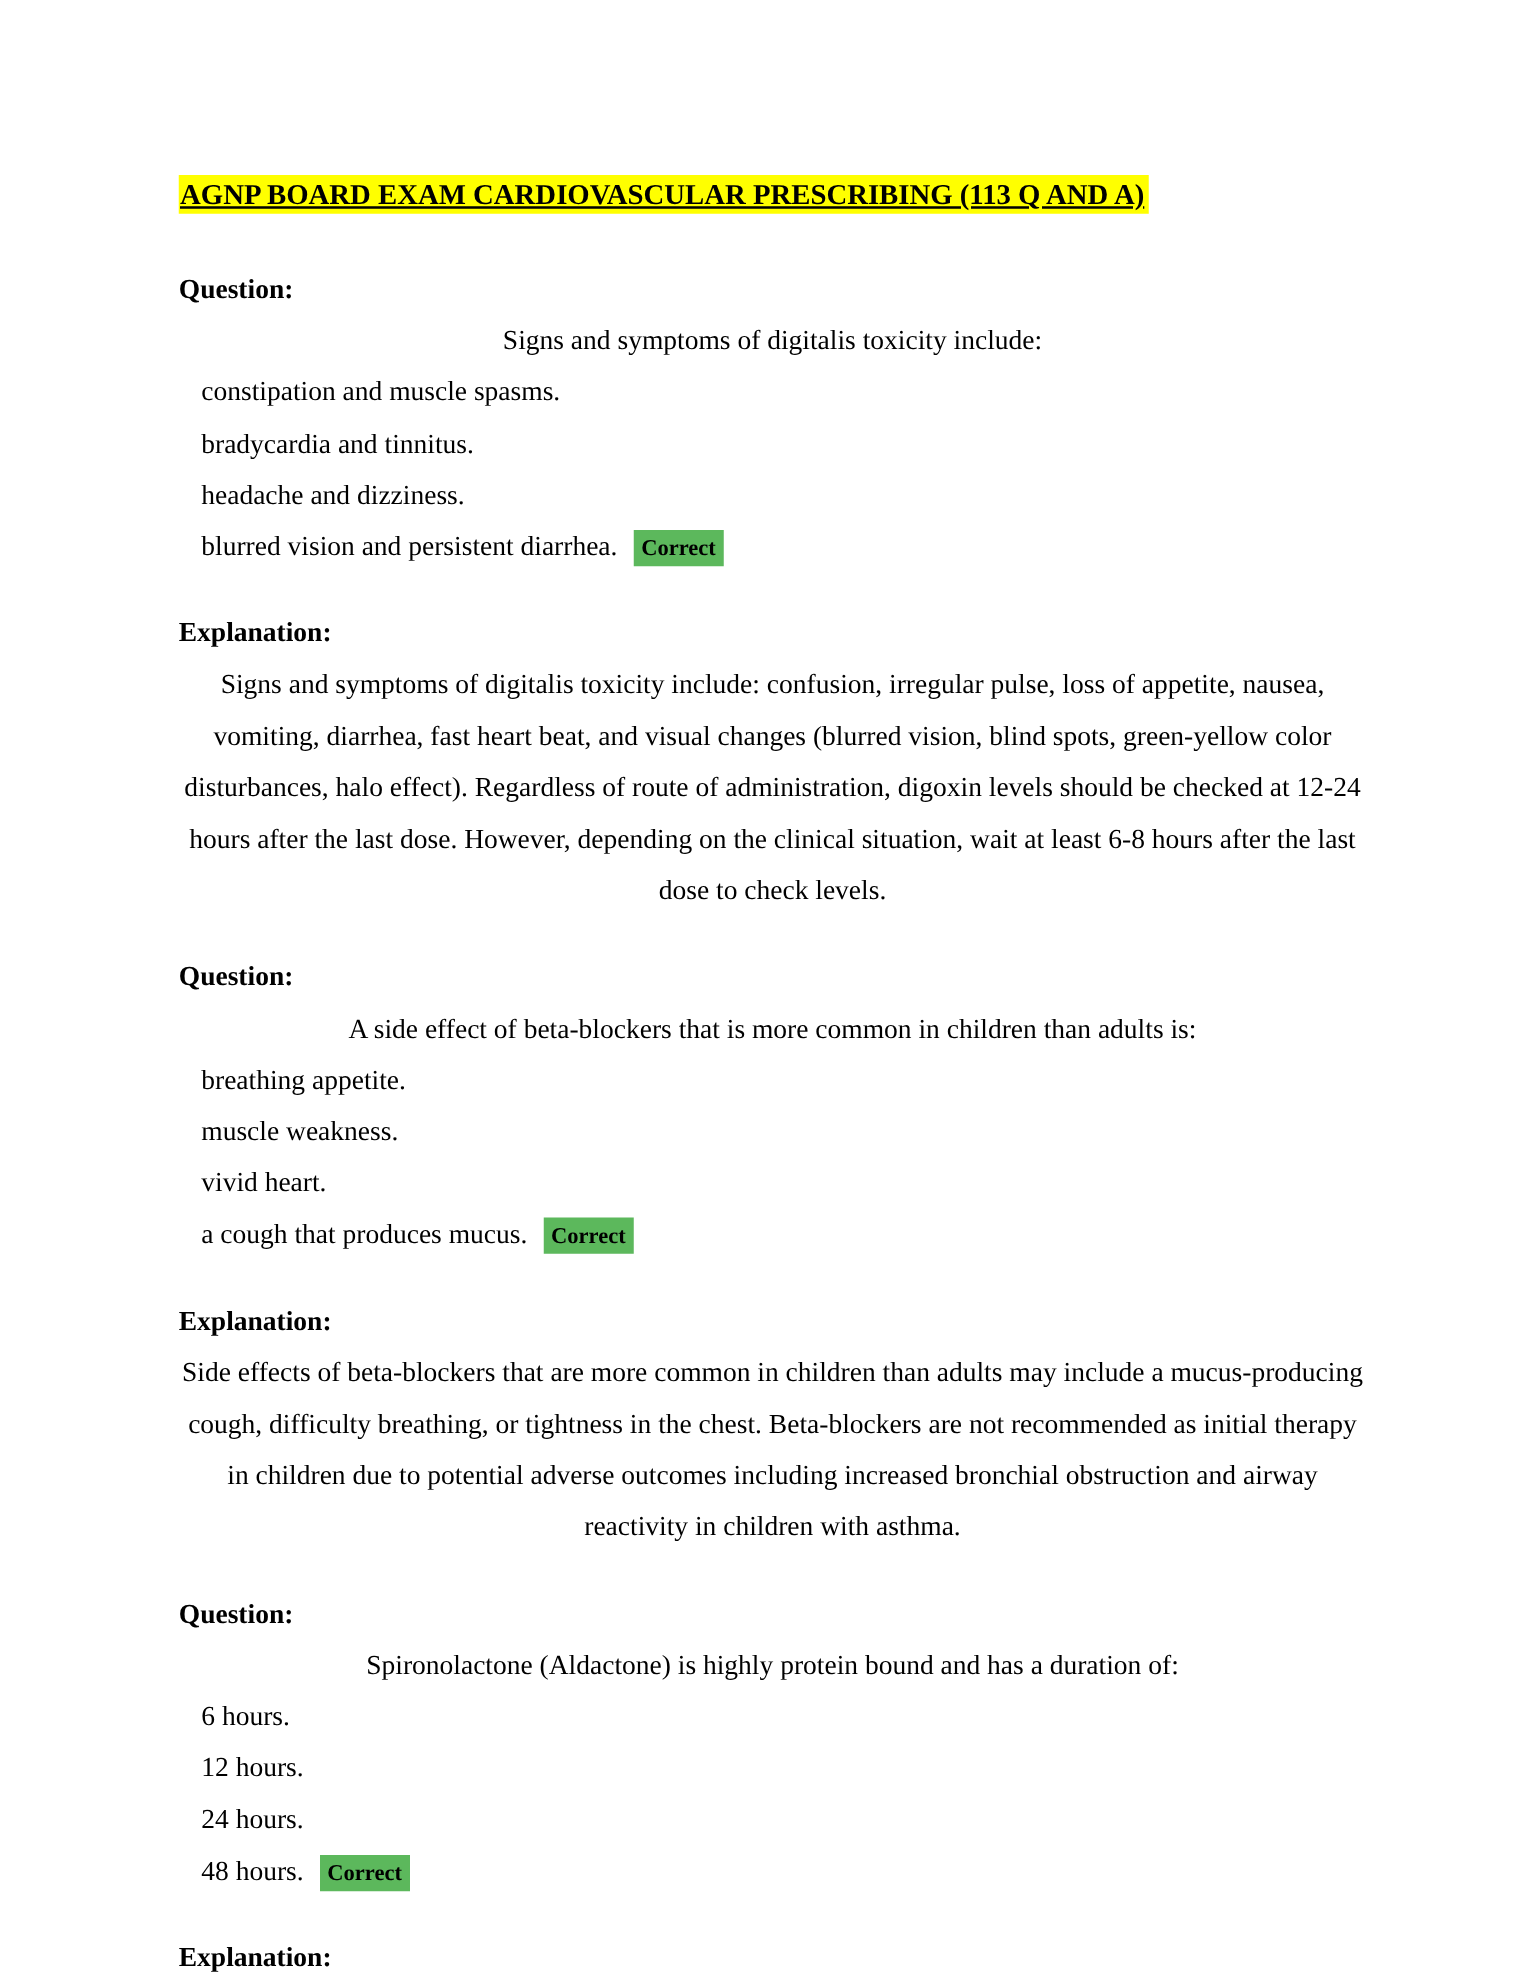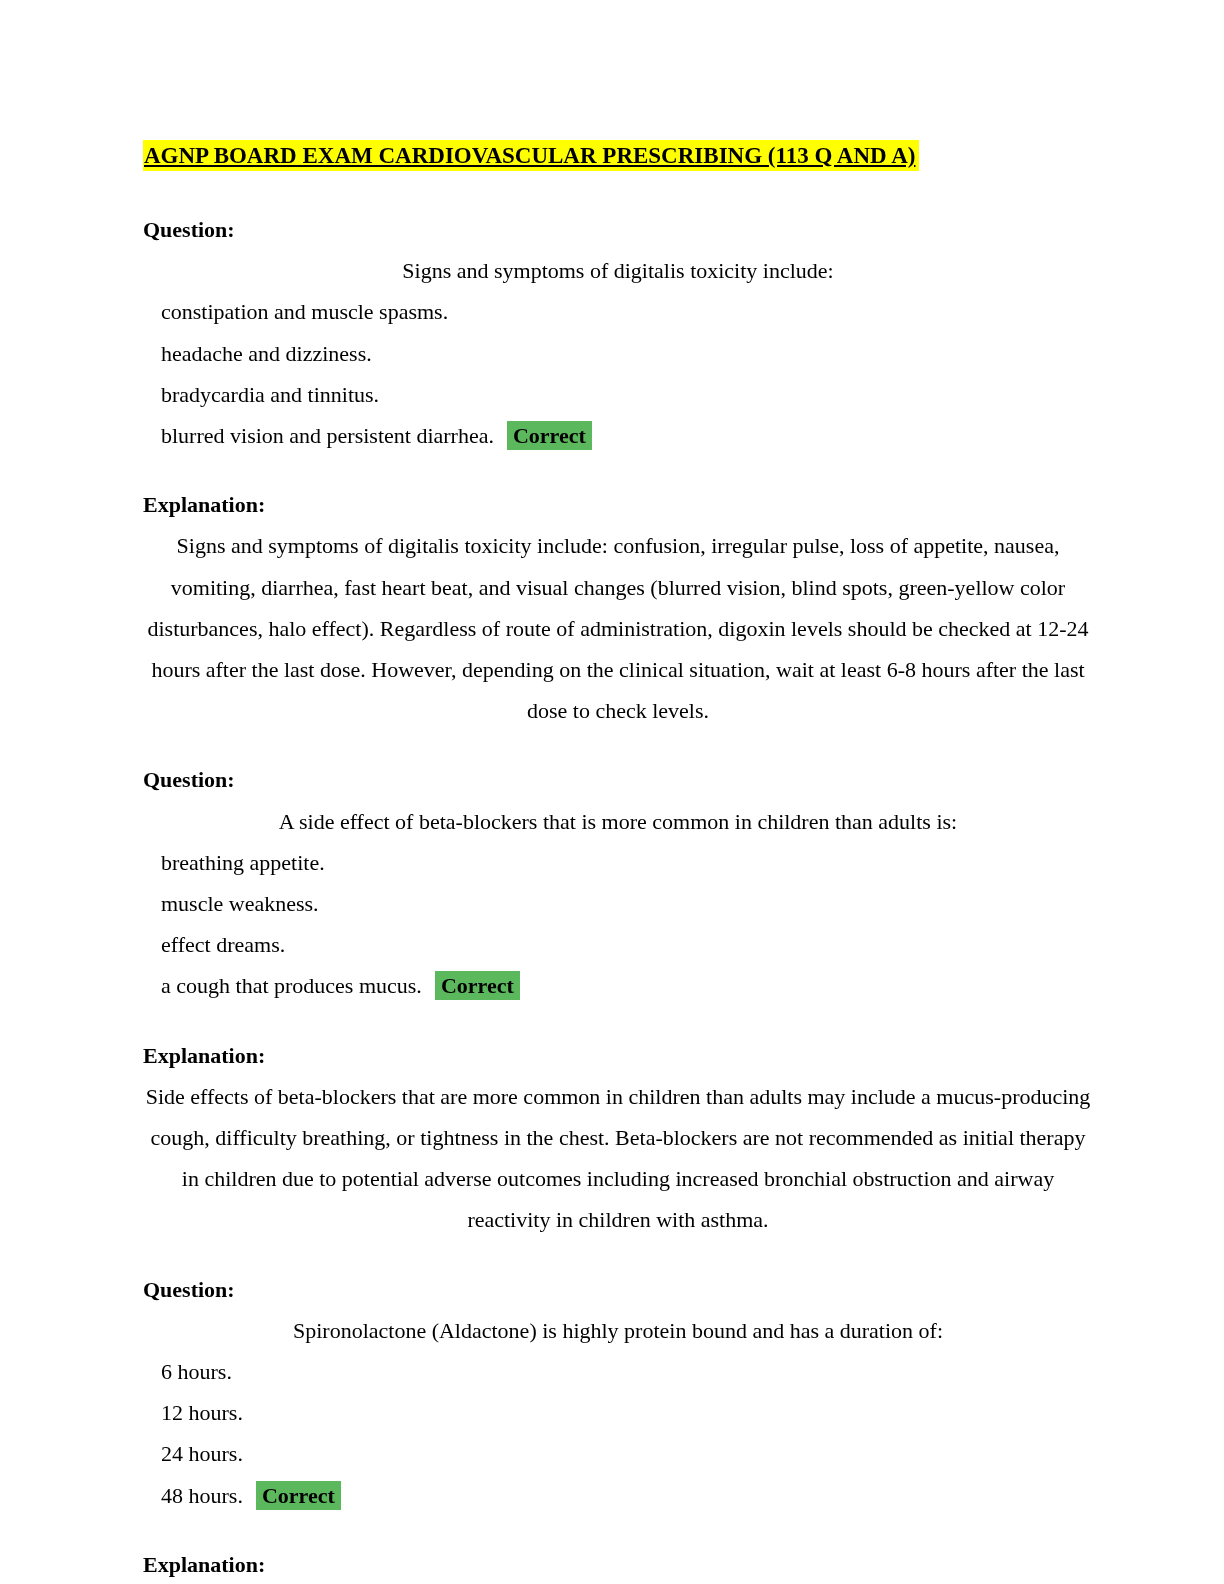--- a/index.html
+++ b/index.html
@@ -48,54 +48,54 @@
     padding-left: 18px;
   }
   .para {
     width: 950px;
     text-align: center;
   }
   .correct-badge {
     display: inline-block;
     background: var(--correct-highlight);
     font-weight: bold;
-    font-size: 22px;
+    font-size: 18px;
     line-height: 29px;
     padding: 0 6px;
     margin-left: 13px;
   }
 </style>
 </head>
 <body>
 
 <div class="page">
   <div class="title-line">
     <span class="doc-title">AGNP BOARD EXAM CARDIOVASCULAR PRESCRIBING (113 Q AND A)</span>
   </div>
   <div id="questions-root">
   <section class="question-block">
     <div class="line label">Question:</div>
     <div class="line para">Signs and symptoms of digitalis toxicity include:</div>
     <div>
           <div class="line option-line"><span>constipation and muscle spasms.</span></div>
+          <div class="line option-line"><span>bradycardia and tinnitus.</span></div>
           <div class="line option-line"><span>headache and dizziness.</span></div>
-          <div class="line option-line"><span>bradycardia and tinnitus.</span></div>
           <div class="line option-line"><span>blurred vision and persistent diarrhea.</span><span class="correct-badge">Correct</span></div>
         </div>
     <div class="line label">Explanation:</div>
     <div class="para">Signs and symptoms of digitalis toxicity include: confusion, irregular pulse, loss of appetite, nausea, vomiting, diarrhea, fast heart beat, and visual changes (blurred vision, blind spots, green-yellow color disturbances, halo effect). Regardless of route of administration, digoxin levels should be checked at 12-24 hours after the last dose. However, depending on the clinical situation, wait at least 6-8 hours after the last dose to check levels.</div>
   </section>
 
   <section class="question-block">
     <div class="line label">Question:</div>
     <div class="line para">A side effect of beta-blockers that is more common in children than adults is:</div>
     <div>
           <div class="line option-line"><span>breathing appetite.</span></div>
           <div class="line option-line"><span>muscle weakness.</span></div>
-          <div class="line option-line"><span>effect dreams.</span></div>
+          <div class="line option-line"><span>vivid heart.</span></div>
           <div class="line option-line"><span>a cough that produces mucus.</span><span class="correct-badge">Correct</span></div>
         </div>
     <div class="line label">Explanation:</div>
     <div class="para">Side effects of beta-blockers that are more common in children than adults may include a mucus-producing cough, difficulty breathing, or tightness in the chest. Beta-blockers are not recommended as initial therapy in children due to potential adverse outcomes including increased bronchial obstruction and airway reactivity in children with asthma.</div>
   </section>
 
   <section class="question-block">
     <div class="line label">Question:</div>
     <div class="line para">Spironolactone (Aldactone) is highly protein bound and has a duration of:</div>
     <div>

